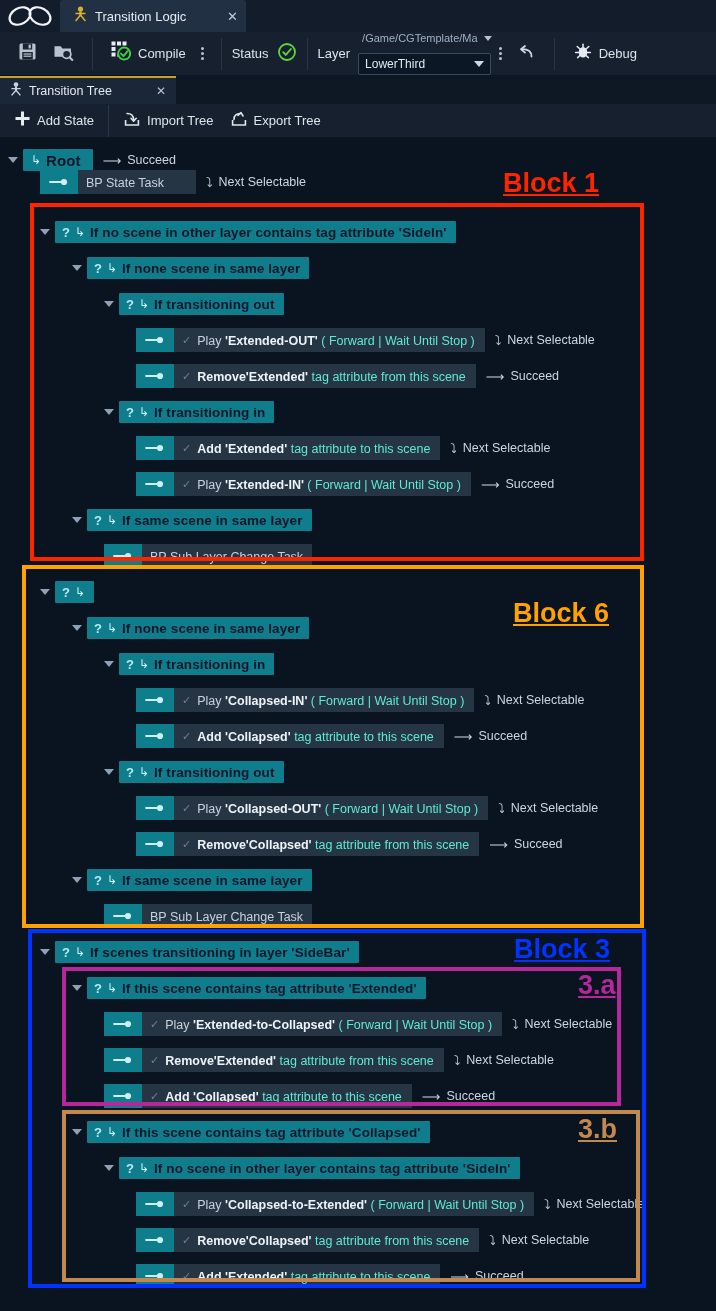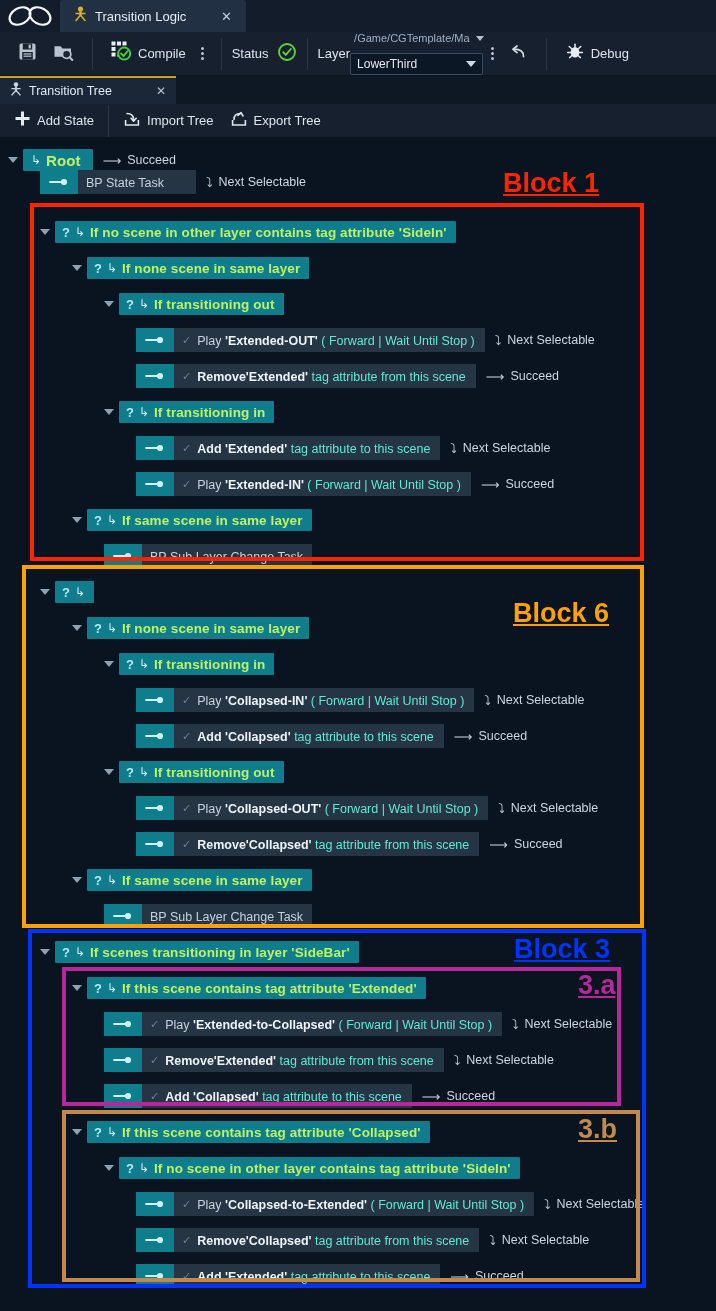--- a/index.html
+++ b/index.html
@@ -15,39 +15,39 @@
   
   .titlebar{
     height:32px; background:#131c2a; display:flex; align-items:flex-end;
     position:relative;
   }
   .ue-logo{
     width:60px; height:32px; display:flex; align-items:center; justify-content:center;
   }
   .tab-main{
     height:32px; min-width:186px; background:#223044;
-    display:flex; align-items:center; gap:8px; padding:0 10px 0 14px;
+    display:flex; align-items:center; gap:8px; padding:0 4px 0 14px;
     border-top-left-radius:3px; border-top-right-radius:3px;
   }
   .tab-main .tlabel{ font-size:13px; color:#e6ebf2; flex:1; }
   .tab-x{ color:#c3ccd8; font-size:13px; padding:0 4px; }
 
   
   .toolbar{
     height:44px; background:#16202e; display:flex; align-items:center;
     border-bottom:1px solid #0c1522;
   }
   .tb-sec{ display:flex; align-items:center; height:44px; padding:0 10px; }
   .tb-div{ width:1px; height:32px; background:#2b3648; }
   .tb-btn{ display:flex; align-items:center; gap:6px; padding:0 8px; height:34px; }
   .tb-btn .lbl{ font-size:13px; color:#dde4ec; white-space:nowrap;}
   .kebab{ display:flex; flex-direction:column; gap:2px; padding:0 7px; }
   .kebab i{ width:3px;height:3px;background:#b9c3d0;border-radius:50%; display:block;}
   .status-lbl{ font-size:13px; color:#dde4ec; margin-right:8px;}
-  .layer-lbl{ font-size:13px; color:#dde4ec; }
+  .layer-lbl{ font-size:13px; color:#dde4ec; margin-right:8px;}
   .layer-stack{ display:flex; flex-direction:column; gap:9px; }
   .path-row{ display:flex; align-items:center; gap:6px; padding-left:4px;}
   .path-txt{ font-size:11px; color:#9fb0c4; max-width:130px; overflow:hidden; white-space:nowrap;}
   .combo{
     width:133px; height:22px; background:#0c1725; border:1px solid #3c4a5e;
     border-radius:2px; display:flex; align-items:center; padding:0 6px;
     font-size:12px; color:#e2e8f0; justify-content:space-between;
   }
   .chev{ width:0;height:0;border-left:5px solid transparent;border-right:5px solid transparent;border-top:6px solid #cfd8e3;}
   .chev-sm{ width:0;height:0;border-left:4px solid transparent;border-right:4px solid transparent;border-top:5px solid #b6c2d0;}
@@ -80,21 +80,21 @@
   }
 
   
   .pill{
     background:#0f7d8c; height:22px; display:flex; align-items:center;
     padding:0 9px 0 7px; gap:5px; border-radius:1px;
   }
   .pill.root{ background:#0f7d8c; padding:0 12px 0 8px; }
   .pill .q{ font-size:13px; color:#b9e9ef; font-weight:bold;}
   .pill .gly{ font-size:12px; color:#cdf0f5; }
-  .pill .txt{ font-size:13.5px; font-weight:bold; color:#bef264; letter-spacing:.1px;}
+  .pill .txt{ font-size:13.5px; font-weight:bold; color:#0f172a; letter-spacing:.1px;}
   .pill.root .txt{ font-size:15px; }
 
   
   .task{ display:flex; align-items:center; height:24px; }
   .task .icobox{
     width:38px; height:24px; background:#0e7e8c; display:flex; align-items:center; justify-content:center;
   }
   .task .body{
     height:24px; background:#263544; display:flex; align-items:center; gap:6px;
     padding:0 10px 0 8px;

